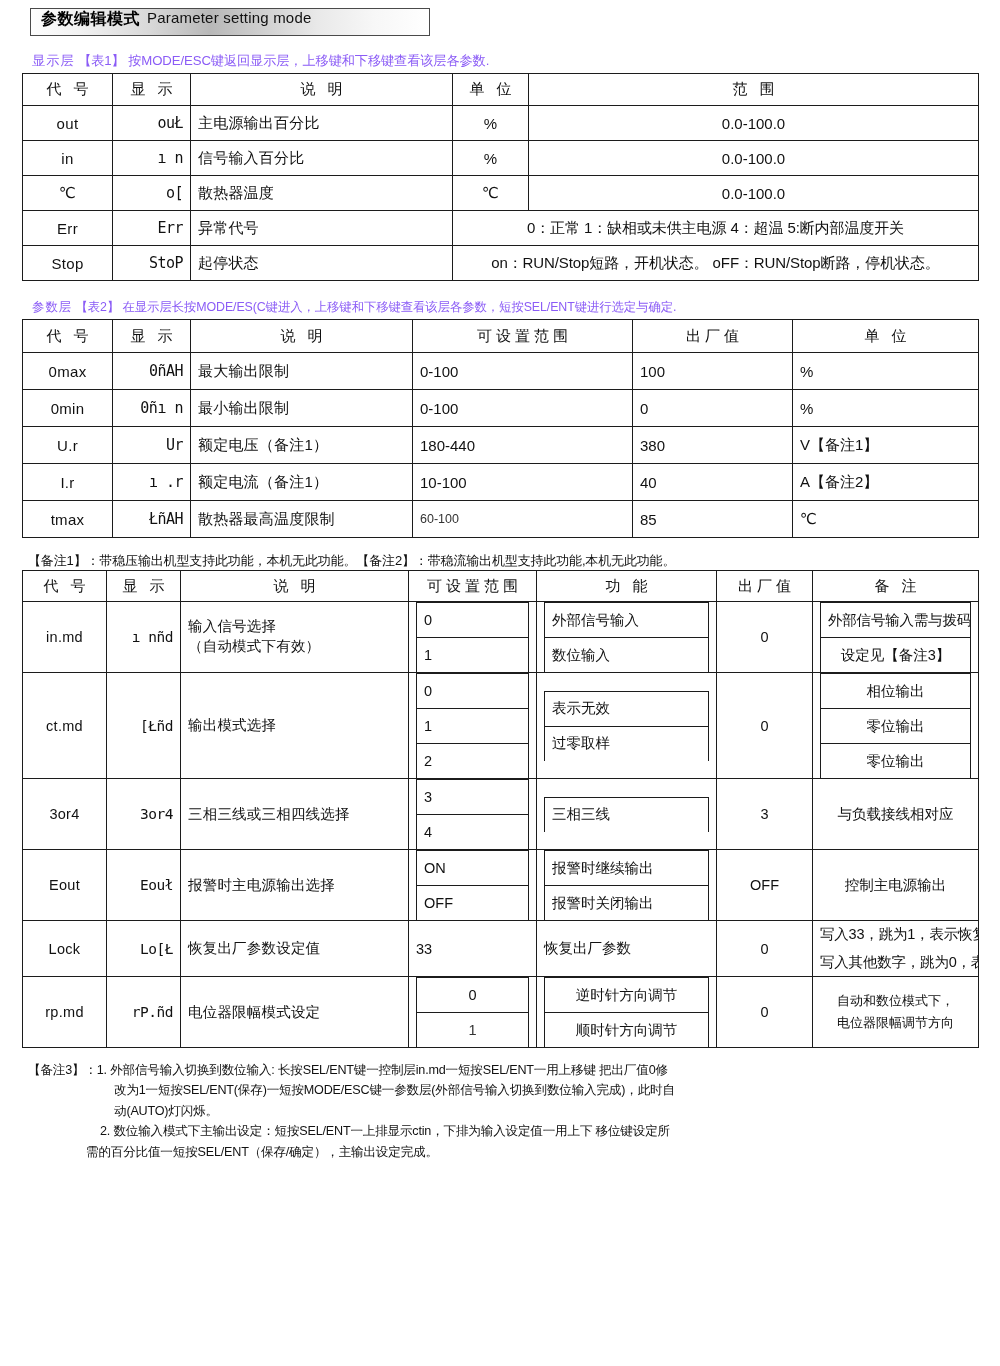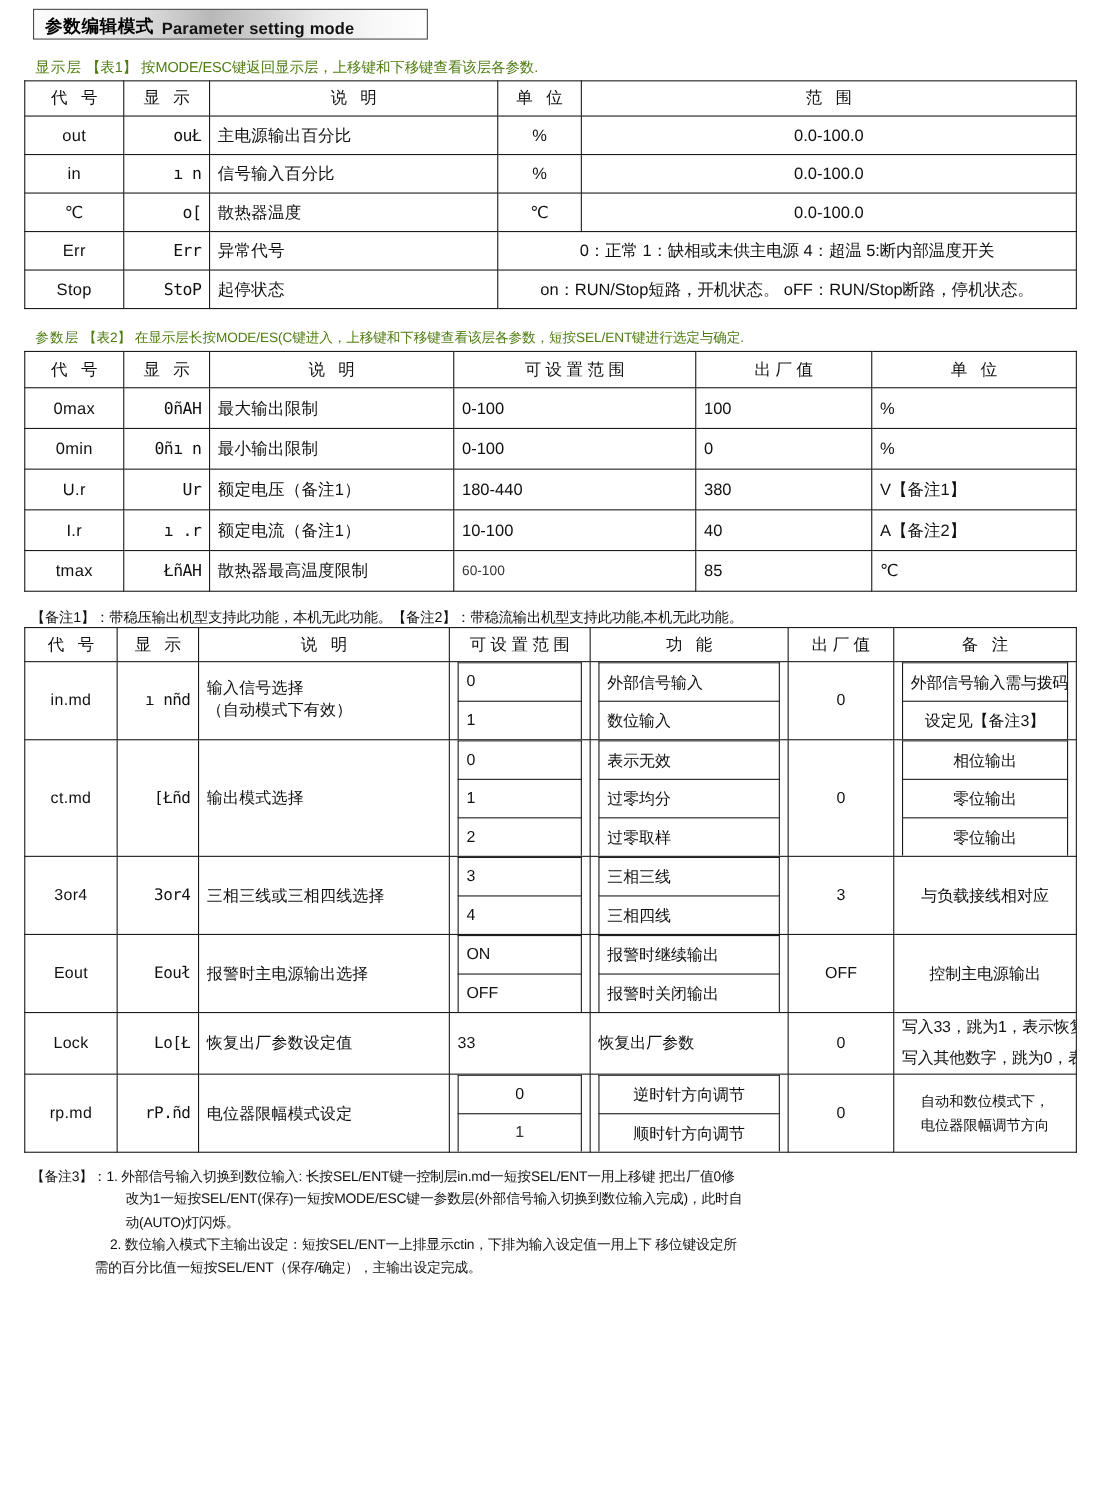--- a/index.html
+++ b/index.html
@@ -18,52 +18,52 @@
     position: relative;
     width: 1000px;
     height: 1366px;
     box-sizing: border-box;
     padding: 0 22px;
   }
 
   
   .banner {
     margin: 8px 0 0 8px;
-    width: 359px;
+    width: 400px;
     height: 28px;
     border: 1px solid #4a4a4a;
     background: linear-gradient(to right,
       #fdfdfd 0%, #f2f2f2 12%, #d8d8d8 30%,
       #b8b8b8 45%, #cfcfcf 58%, #e9e9e9 72%,
       #f7f7f7 86%, #ffffff 100%);
     display: flex;
-    align-items: flex-end;
+    align-items: flex-start;
     padding: 0 10px;
     box-sizing: border-box;
     overflow: hidden;
     white-space: nowrap;
   }
   .banner .cn {
     font-size: 16px;
     font-weight: bold;
     letter-spacing: .5px;
     color: #000;
   }
   .banner .en {
     font-size: 15px;
-    font-weight: bold;
+    font-weight: normal;
     color: #111;
     margin-left: 7px;
     letter-spacing: .2px;
   }
 
   
   .caption {
     font-size: 13.2px;
-    color: #4d7c0f;
+    color: #8b5cf6;
     margin: 0 0 3px 10px;
     white-space: nowrap;
     letter-spacing: -0.1px;
   }
   .caption .lbl { letter-spacing: 1px; }
   .cap-t1 { margin-top: 16px; }
   .cap-t2 { margin-top: 18px; font-size: 12.4px; }
   .cap-t3 { margin-top: 8px; font-size: 12.8px; margin-left: 16px; }
 
   .note-line {
@@ -398,23 +398,20 @@
           </tbody>
             </table>
         </td>
         <td class="sub-cell">
           <table class="sub">
               <tbody>
             <tr>
                   <td class="l">表示无效</td>
                 </tr>
             <tr>
-                  <td class="l">过零均分</td>
-                </tr>
-            <tr>
                   <td class="l">过零取样</td>
                 </tr>
           </tbody>
             </table>
         </td>
         <td class="ctr mid">0</td>
         <td class="sub-cell">
           <table class="sub">
               <tbody>
             <tr>
@@ -445,23 +442,20 @@
                   <td class="l">4</td>
                 </tr>
           </tbody>
             </table>
         </td>
         <td class="sub-cell">
           <table class="sub">
               <tbody>
             <tr>
                   <td class="l">三相三线</td>
-                </tr>
-            <tr>
-                  <td class="l">三相四线</td>
                 </tr>
           </tbody>
             </table>
         </td>
         <td class="ctr mid">3</td>
         <td class="ctr mid">与负载接线相对应</td>
       </tr>
 
       <tr>
         <td class="code mid">Eout</td>

